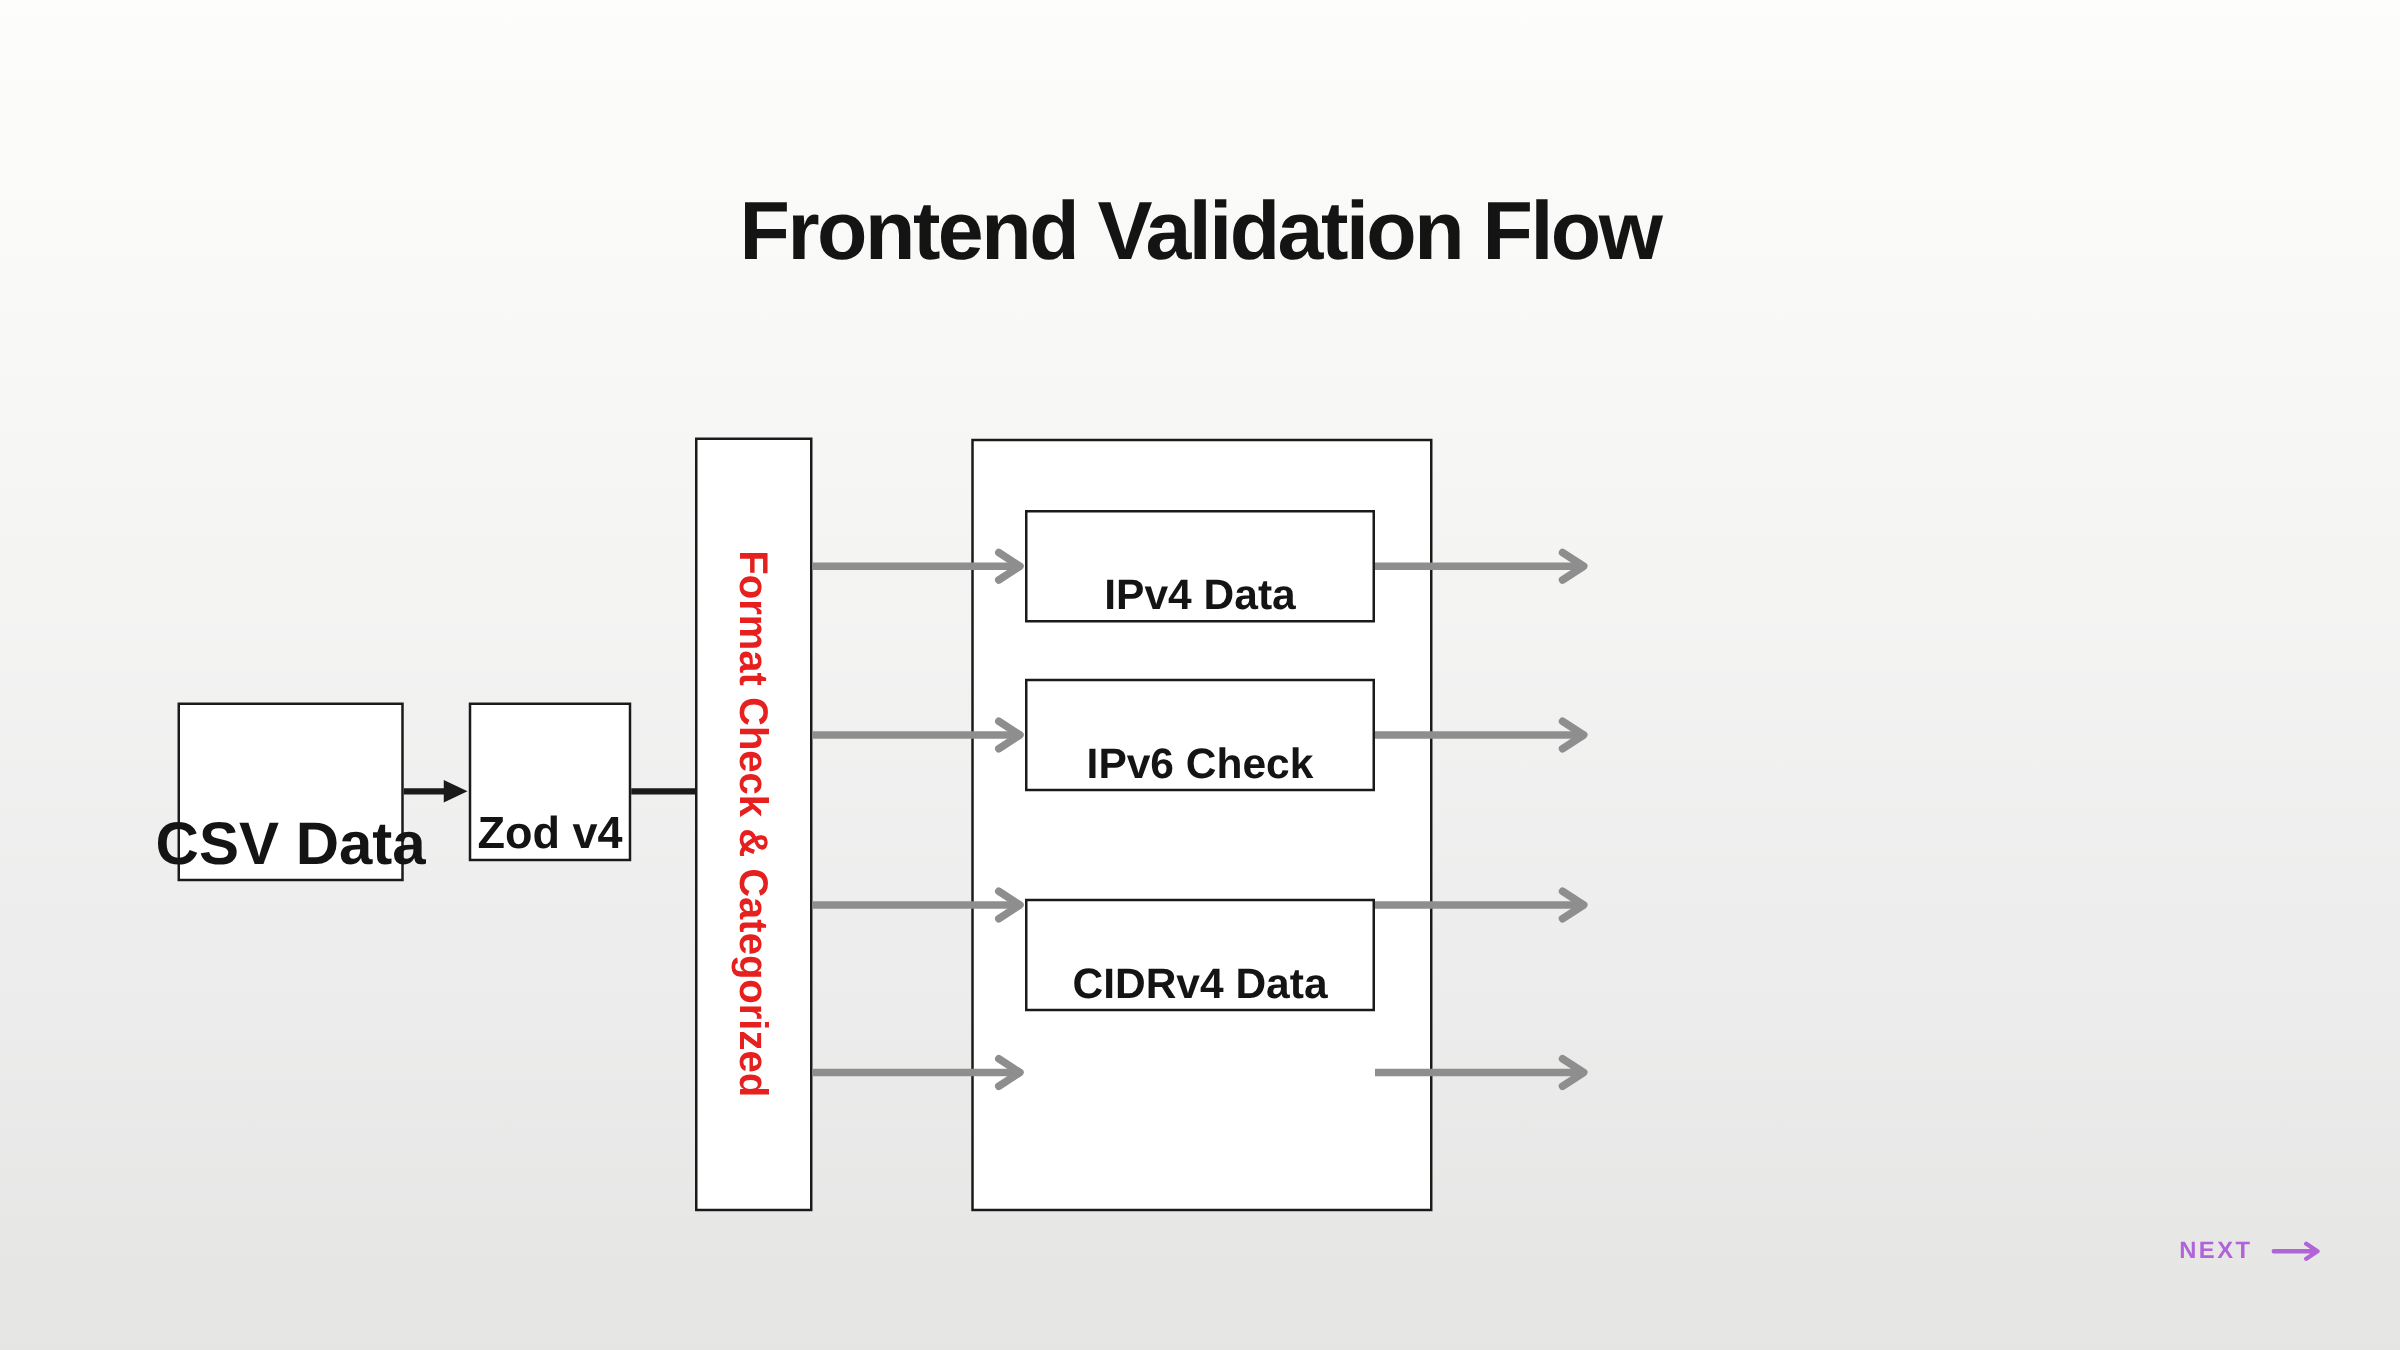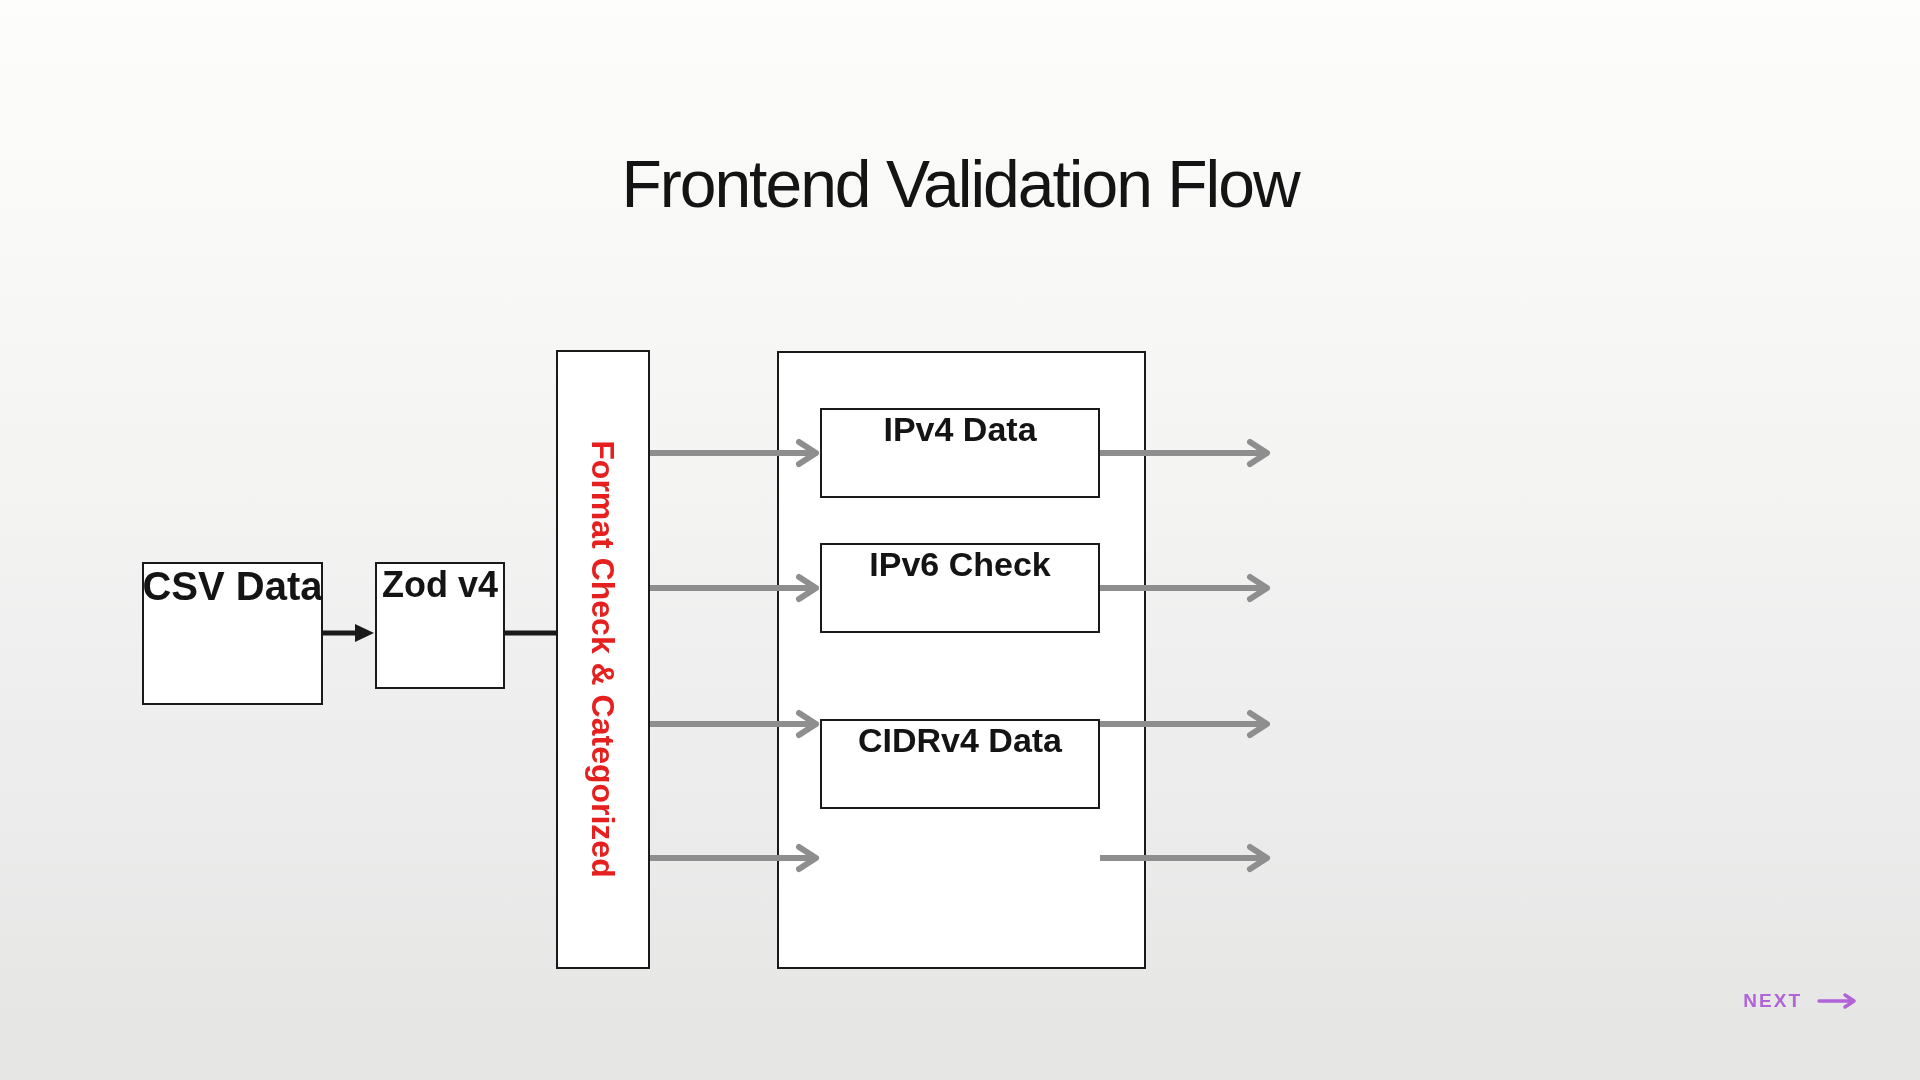--- a/index.html
+++ b/index.html
@@ -13,34 +13,34 @@
   html,body{width:1920px;height:1080px;overflow:hidden;}
   body{
     font-family:"Liberation Sans","DejaVu Sans",sans-serif;
     background:linear-gradient(to bottom,#fdfdfb 0%,#f6f6f5 35%,#ecedec 70%,#e5e5e4 100%);
   }
   .stage{position:absolute;left:0;top:0;width:1920px;height:1080px;}
 
   .slide-title{
     position:absolute;left:0;top:146px;width:1920px;
     text-align:center;
-    font-size:66px;font-weight:normal;letter-spacing:-2px;
+    font-size:66px;font-weight:bold;letter-spacing:-2px;
     color:#141414;
   }
 
   .node{
     position:absolute;
     background:var(--box-fill);
     border:2px solid var(--ink);
-    display:flex;align-items:flex-start;justify-content:center;
+    display:flex;align-items:flex-end;justify-content:center;
     color:#141414;font-weight:bold;
   }
   .node-label{white-space:nowrap;}
 
-  .box-csv{left:142px;top:562px;width:181px;height:143px;font-size:40px;}
+  .box-csv{left:142px;top:562px;width:181px;height:143px;font-size:48px;}
   .box-zod{left:375px;top:562px;width:130px;height:127px;font-size:36px;}
 
   .box-format{left:556px;top:350px;width:94px;height:619px;}
   .format-text{
     position:absolute;left:603px;top:659px;
     width:619px;height:94px;
     transform:translate(-50%,-50%) rotate(90deg);
     display:flex;align-items:center;justify-content:center;
     color:var(--accent-red);
     font-size:32px;font-weight:bold;white-space:nowrap;

